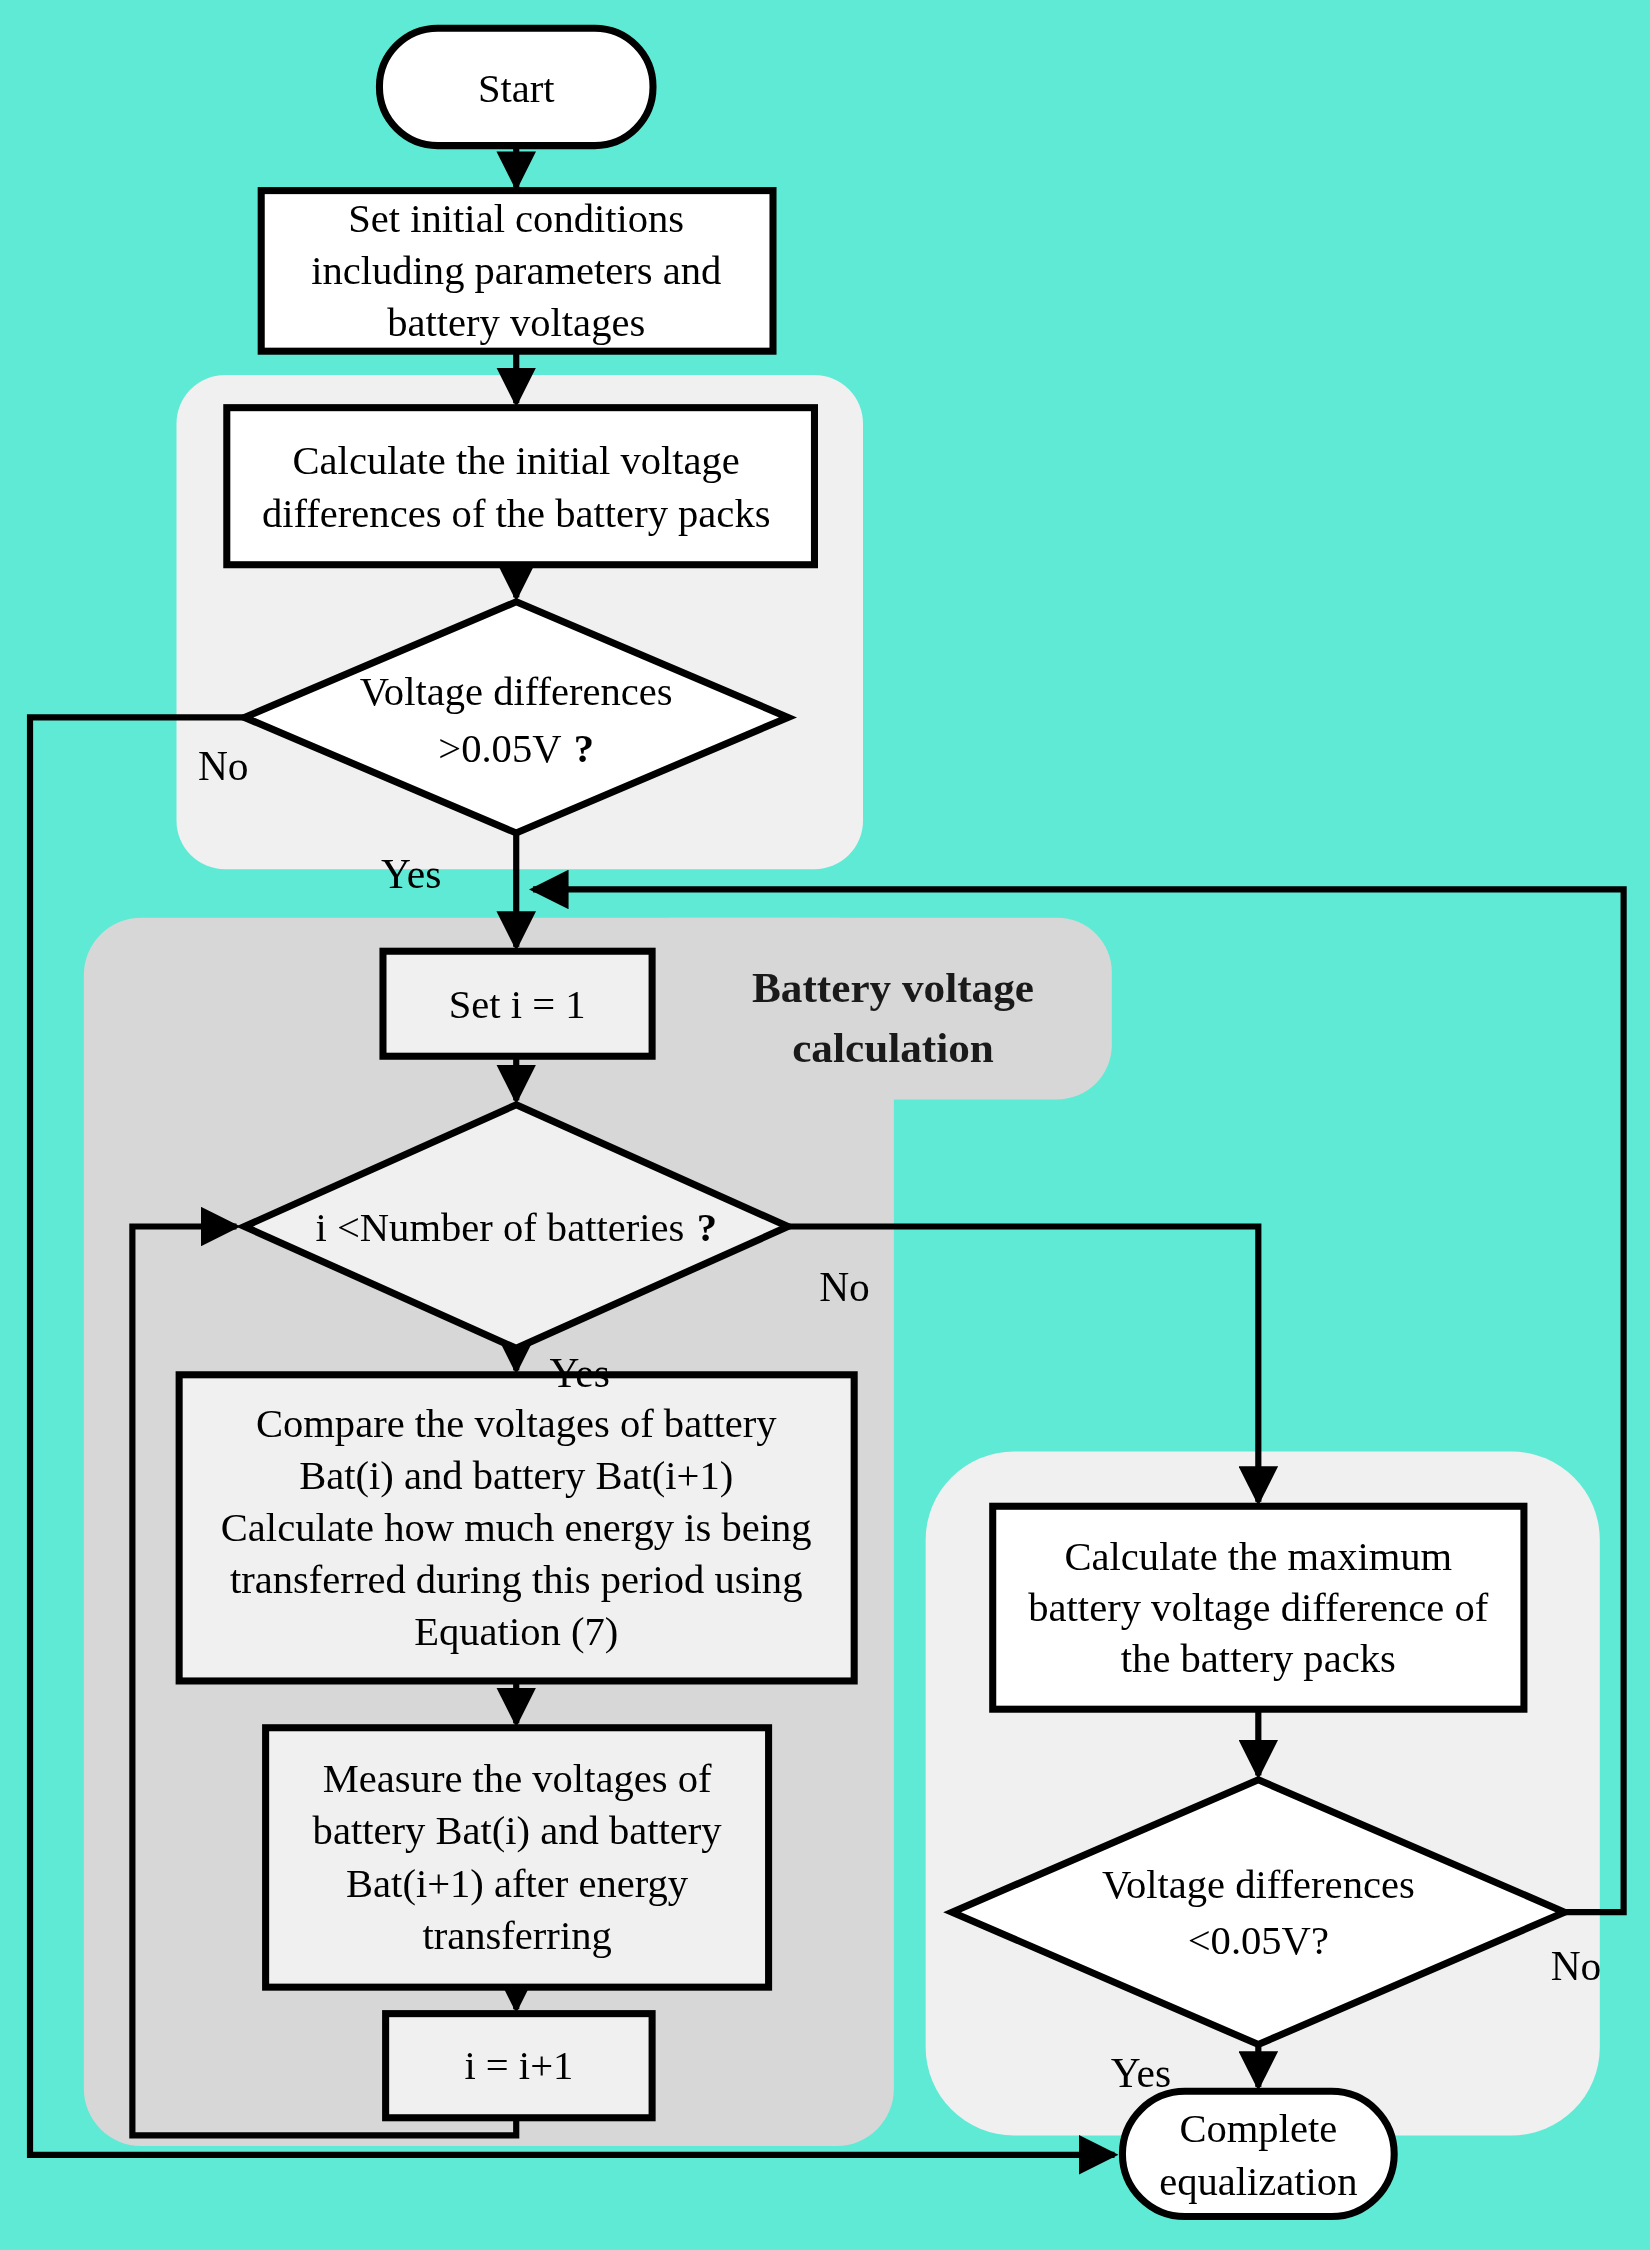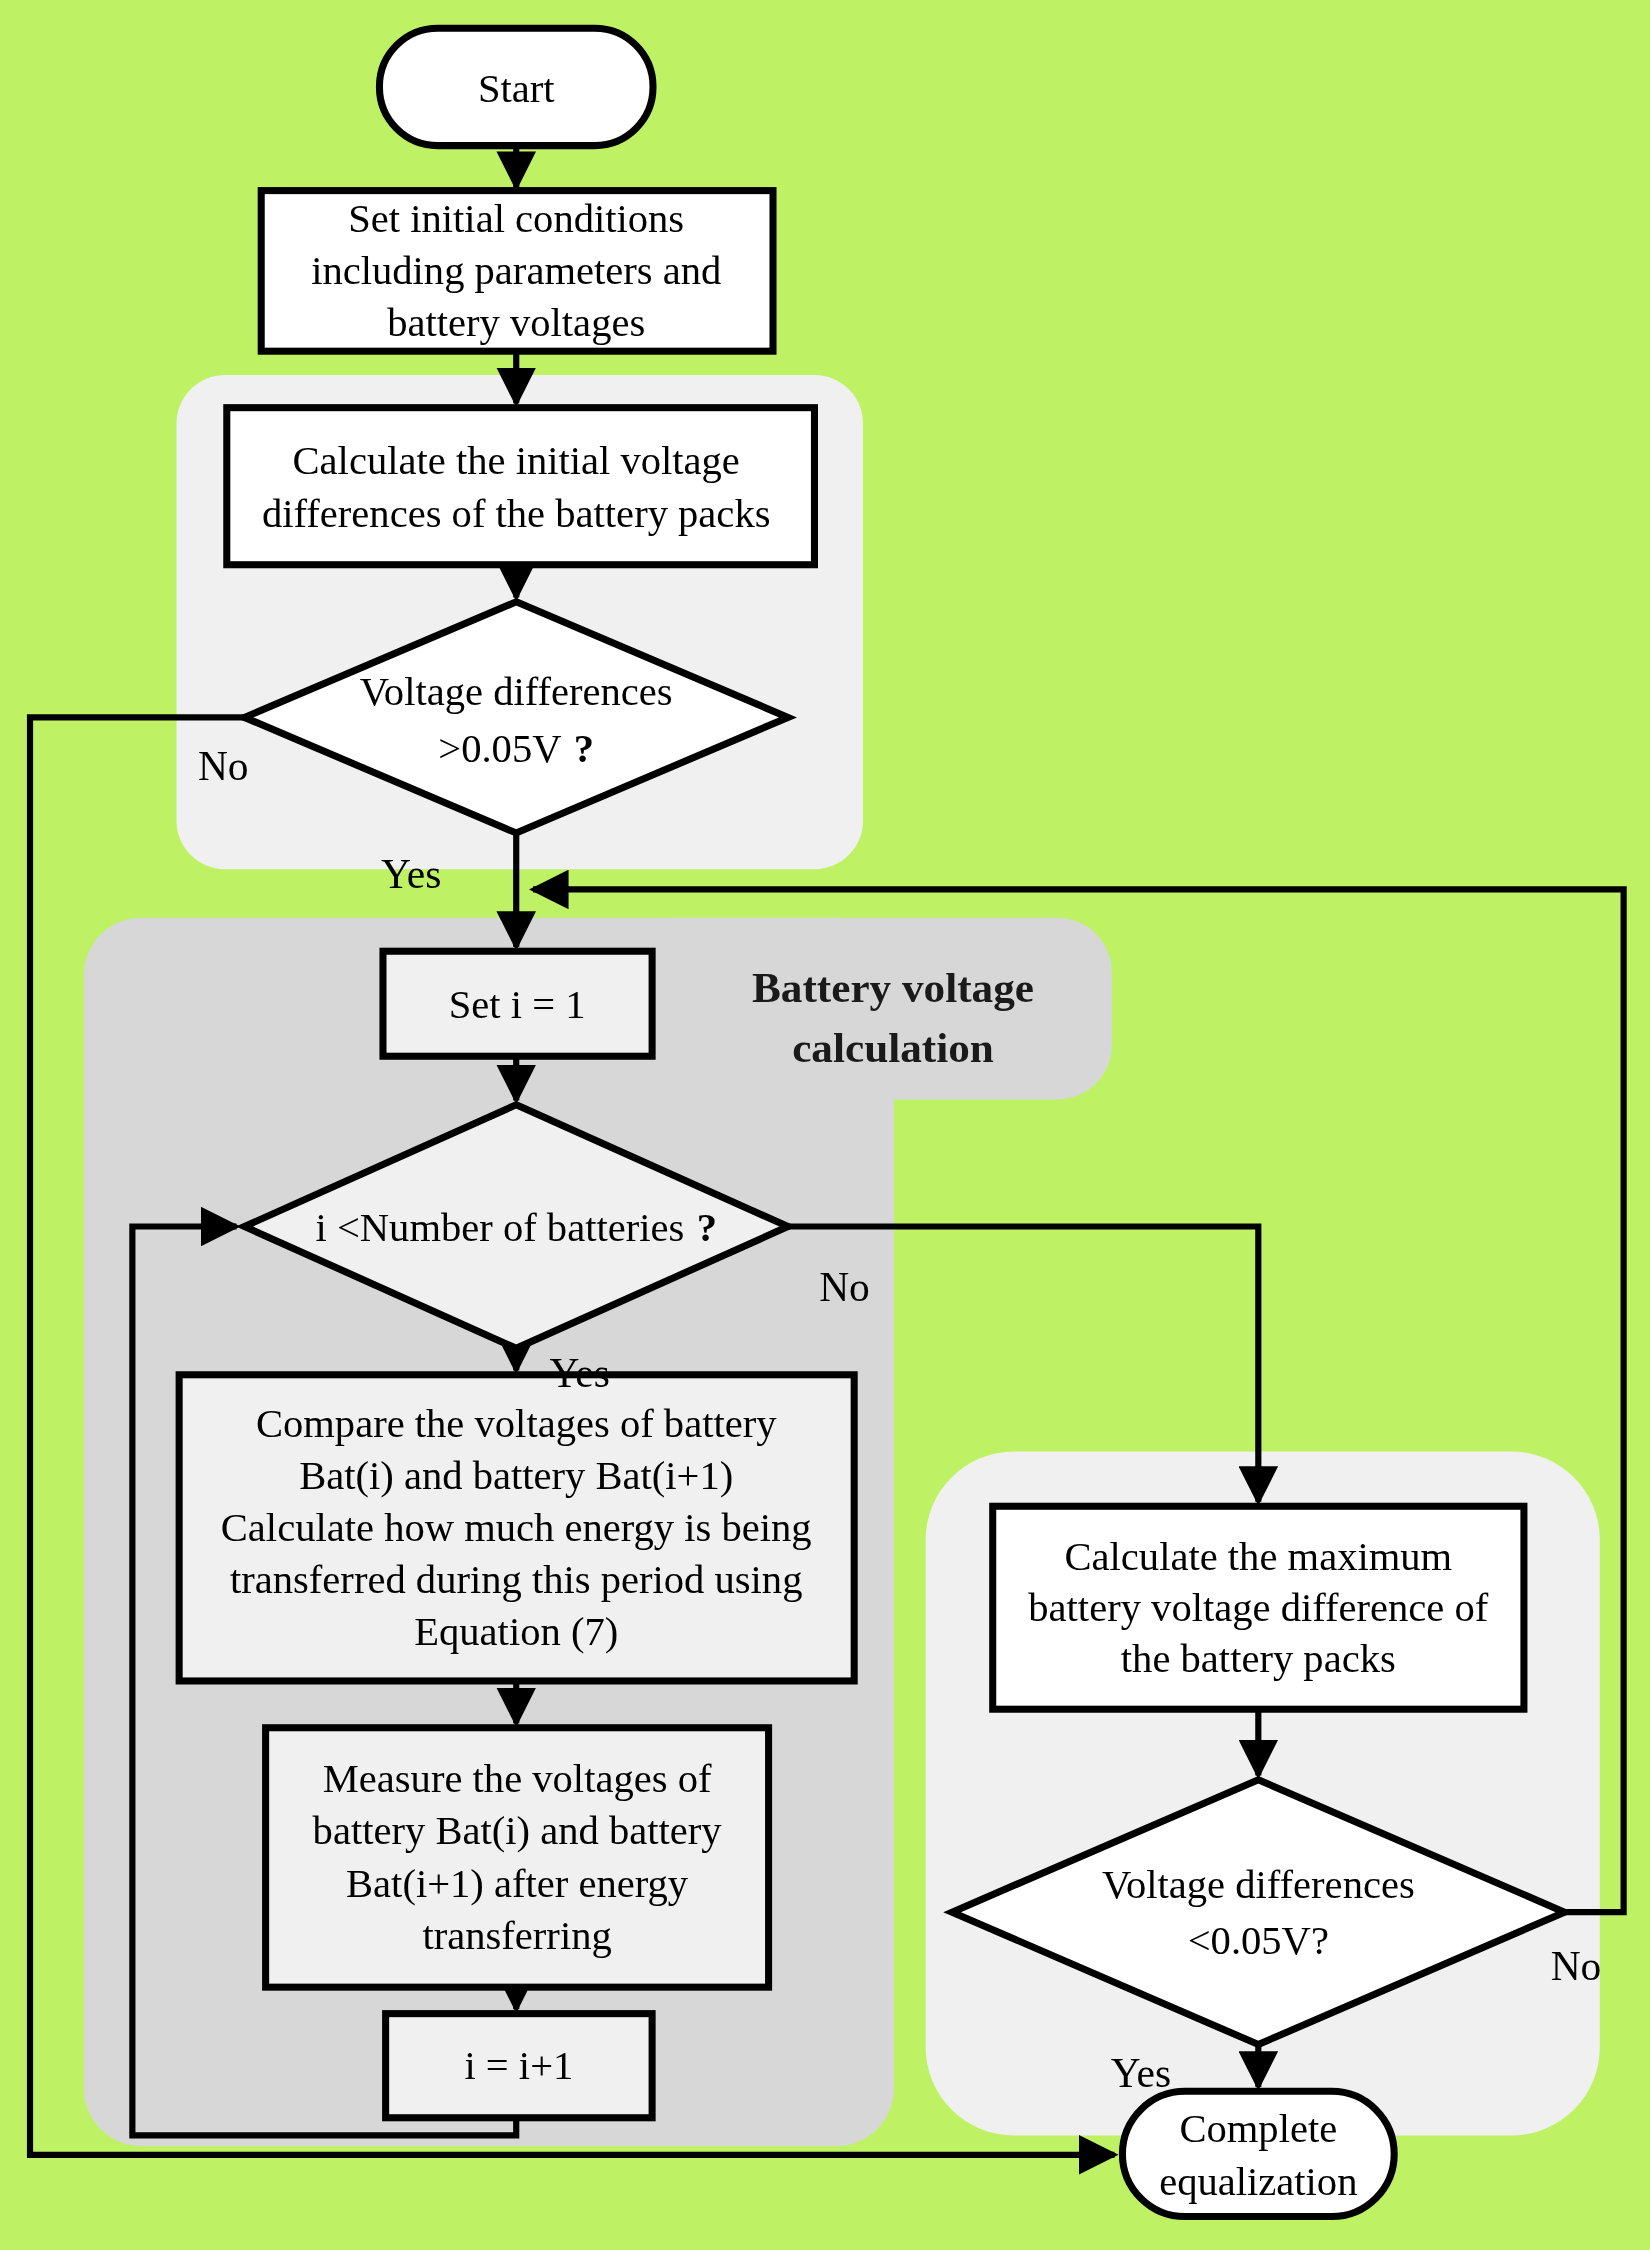--- a/index.html
+++ b/index.html
@@ -1,16 +1,16 @@
 <!DOCTYPE html>
 <html style="font-size:14px"><head>
 <meta charset="utf-8">
 <style>
   html,body{margin:0;padding:0;background:#ffffff;}
-  #stage{position:relative;width:1651px;height:2251px;background:#bef264;overflow:hidden;}
+  #stage{position:relative;width:1651px;height:2251px;background:#5eead4;overflow:hidden;}
   svg{position:absolute;left:0;top:0;}
   .edge{fill:none;stroke:#000;stroke-width:7;stroke-linejoin:miter;}
   .shape{stroke:#000;stroke-width:8;}
   .fill-white{fill:#ffffff;}
   .fill-light{fill:#f0f0f0;}
   .region-light{fill:#f0f0f0;stroke:none;}
   .region-dark{fill:#d7d7d7;stroke:none;}
   .node-text{font-family:"Liberation Serif","DejaVu Serif",serif;font-size:46px;fill:#000;
              text-anchor:middle;dominant-baseline:central;}
   .edge-label{font-family:"Liberation Serif","DejaVu Serif",serif;font-size:47px;fill:#000;

